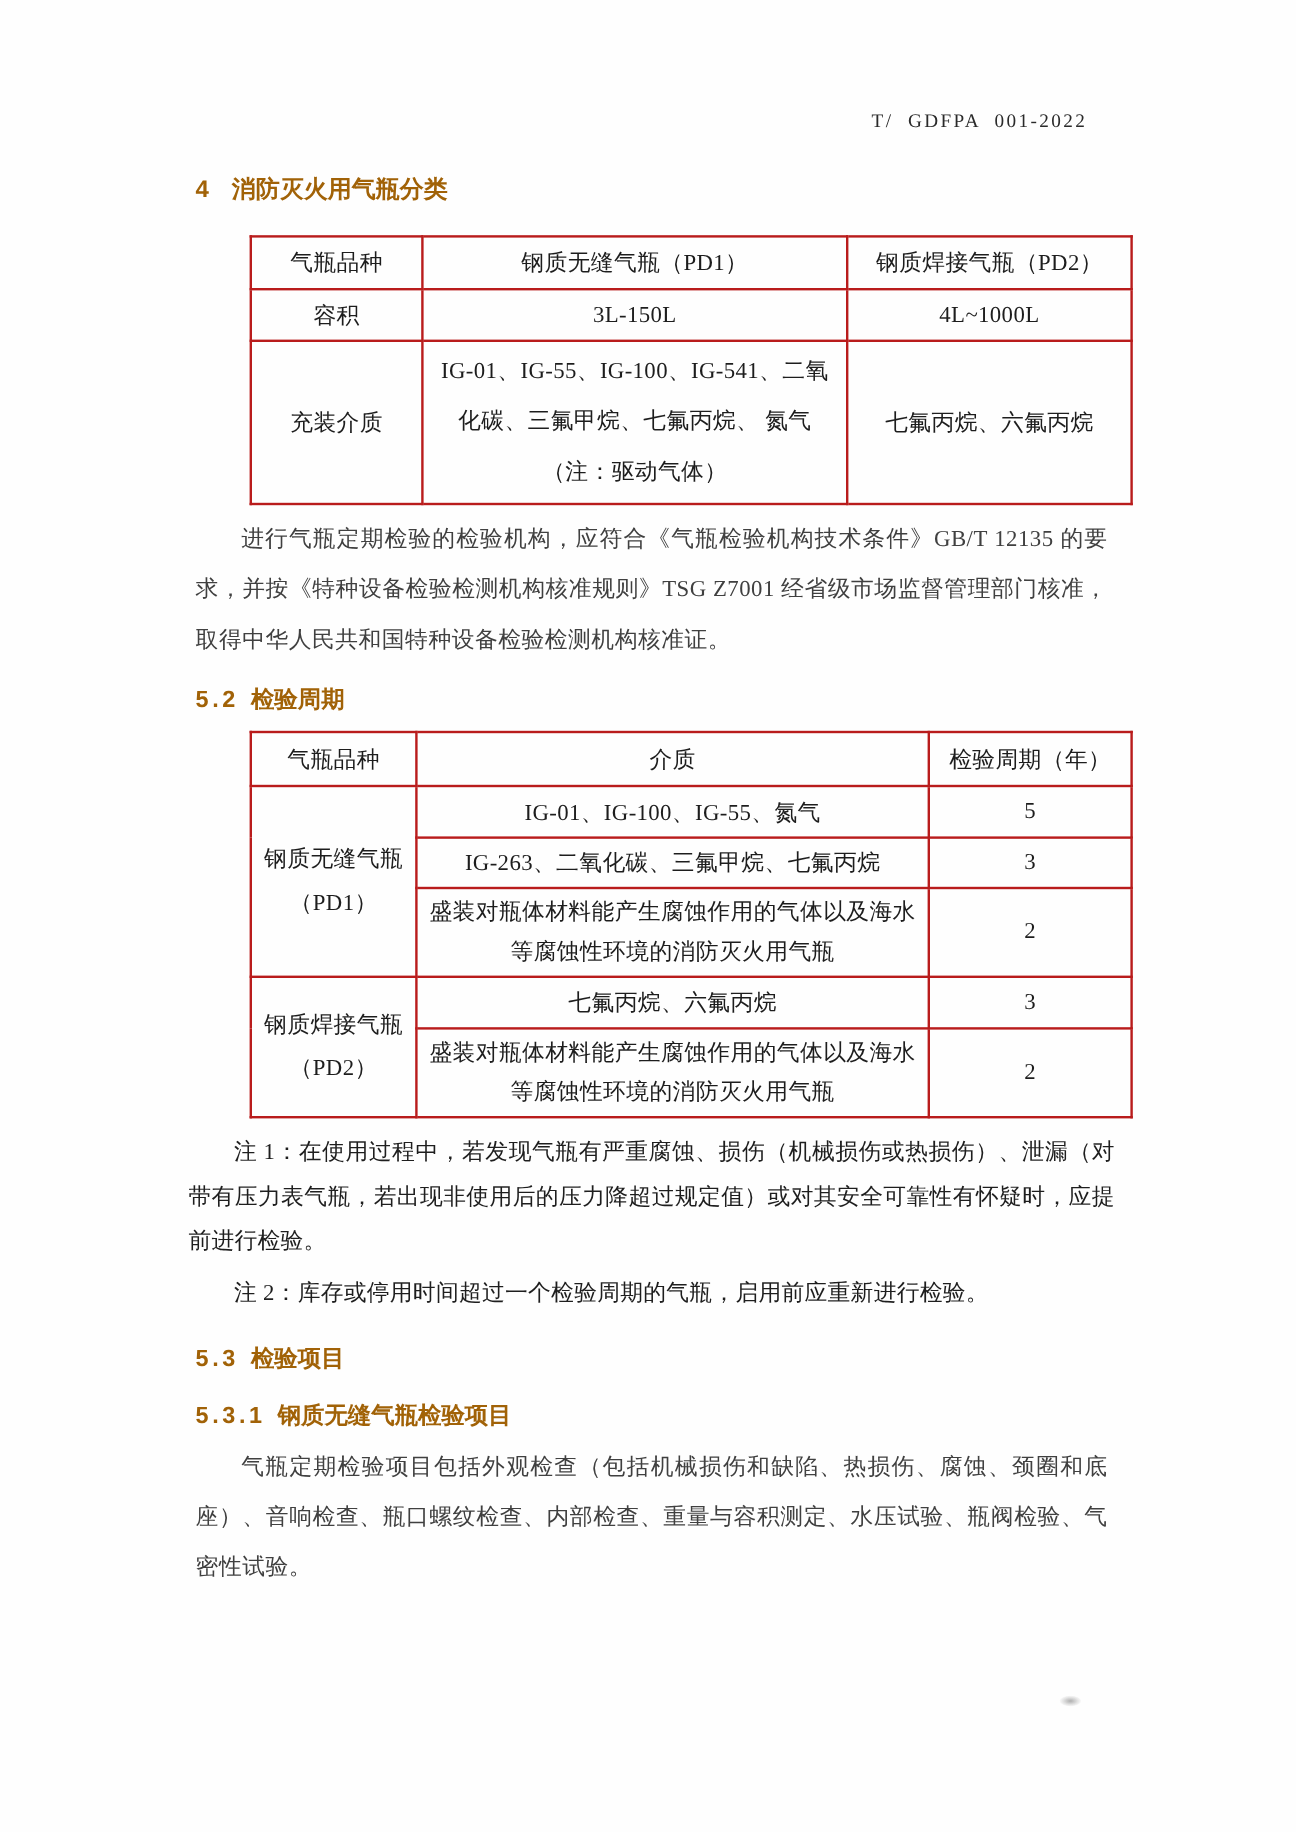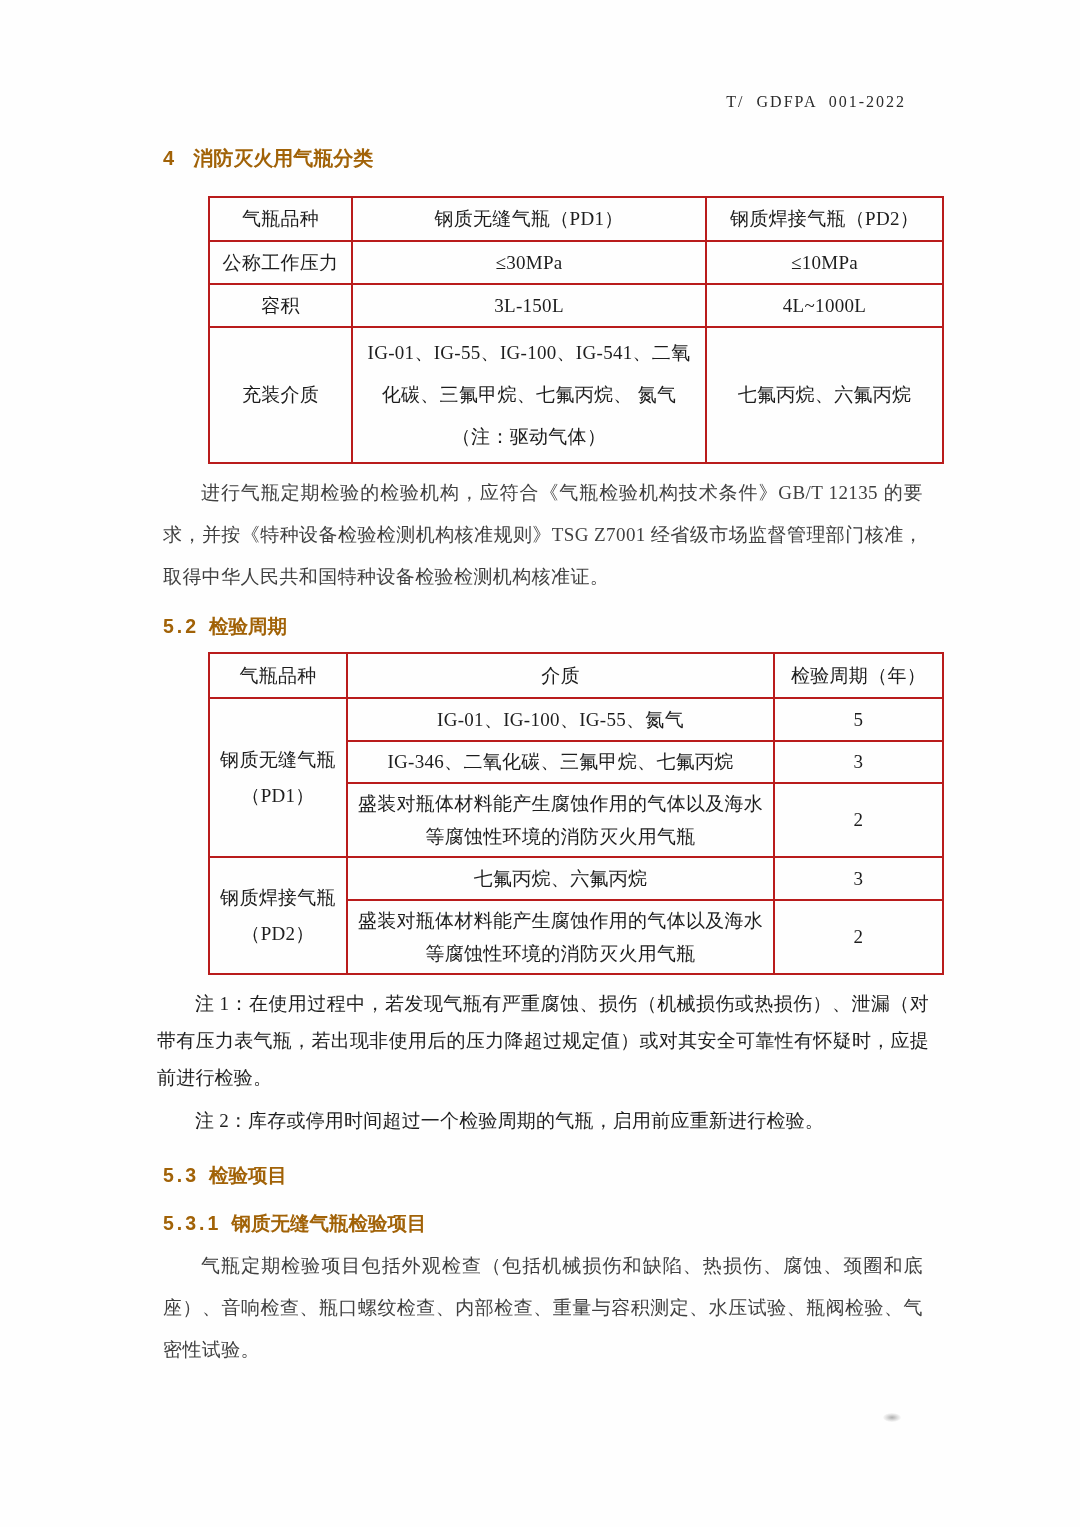--- a/index.html
+++ b/index.html
@@ -125,25 +125,20 @@
 
   <h1 class="h1 mt-s4"><span class="h-num">4</span><span>消防灭火用气瓶分类</span></h1>
 
   <table class="t1">
     <tbody>
         <tr class="r-a">
       <td class="c1">气瓶品种</td>
       <td class="c2">钢质无缝气瓶（PD1）</td>
       <td class="c3">钢质焊接气瓶（PD2）</td>
     </tr>
-    <tr class="r-b">
-      <td class="c1">公称工作压力</td>
-      <td class="c2">≤30MPa</td>
-      <td class="c3">≤10MPa</td>
-    </tr>
     <tr class="r-c">
       <td class="c1">容积</td>
       <td class="c2">3L-150L</td>
       <td class="c3">4L~1000L</td>
     </tr>
     <tr class="r-d">
       <td class="c1">充装介质</td>
       <td class="c2 multiline">IG-01、IG-55、IG-100、IG-541、二氧化碳、三氟甲烷、七氟丙烷、 氮气（注：驱动气体）</td>
       <td class="c3">七氟丙烷、六氟丙烷</td>
     </tr>
@@ -162,21 +157,21 @@
       <td class="c1">气瓶品种</td>
       <td class="c2">介质</td>
       <td class="c3">检验周期（年）</td>
     </tr>
     <tr class="r1">
       <td class="c1 typecell" rowspan="3">钢质无缝气瓶（PD1）</td>
       <td class="c2">IG-01、IG-100、IG-55、氮气</td>
       <td class="c3">5</td>
     </tr>
     <tr class="r2">
-      <td class="c2">IG-346、二氧化碳、三氟甲烷、七氟丙烷</td>
+      <td class="c2">IG-263、二氧化碳、三氟甲烷、七氟丙烷</td>
       <td class="c3">3</td>
     </tr>
     <tr class="r3">
       <td class="c2 twoline">盛装对瓶体材料能产生腐蚀作用的气体以及海水等腐蚀性环境的消防灭火用气瓶</td>
       <td class="c3">2</td>
     </tr>
     <tr class="r4">
       <td class="c1 typecell" rowspan="2">钢质焊接气瓶（PD2）</td>
       <td class="c2">七氟丙烷、六氟丙烷</td>
       <td class="c3">3</td>

